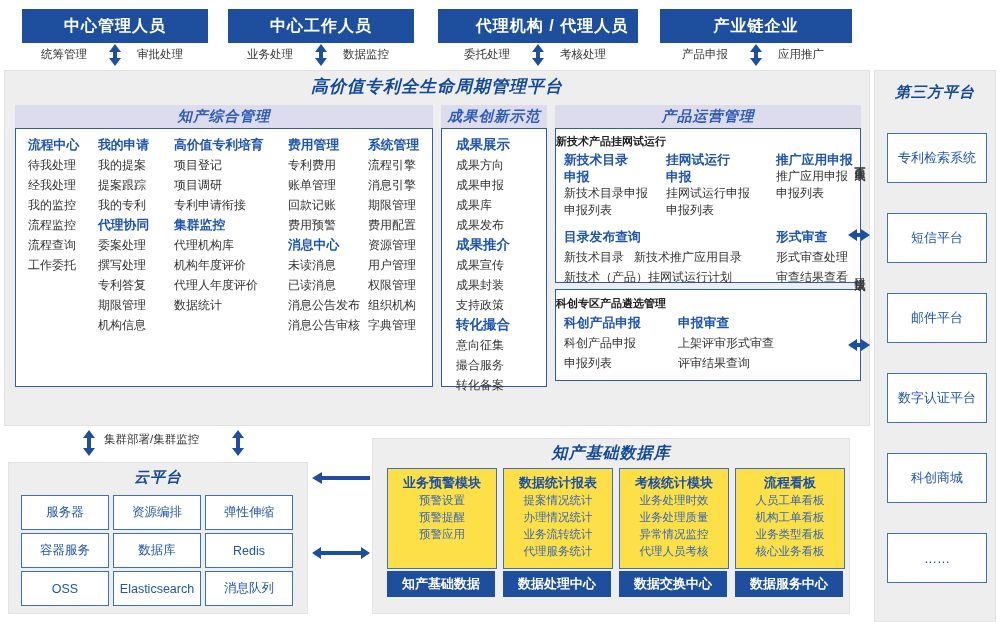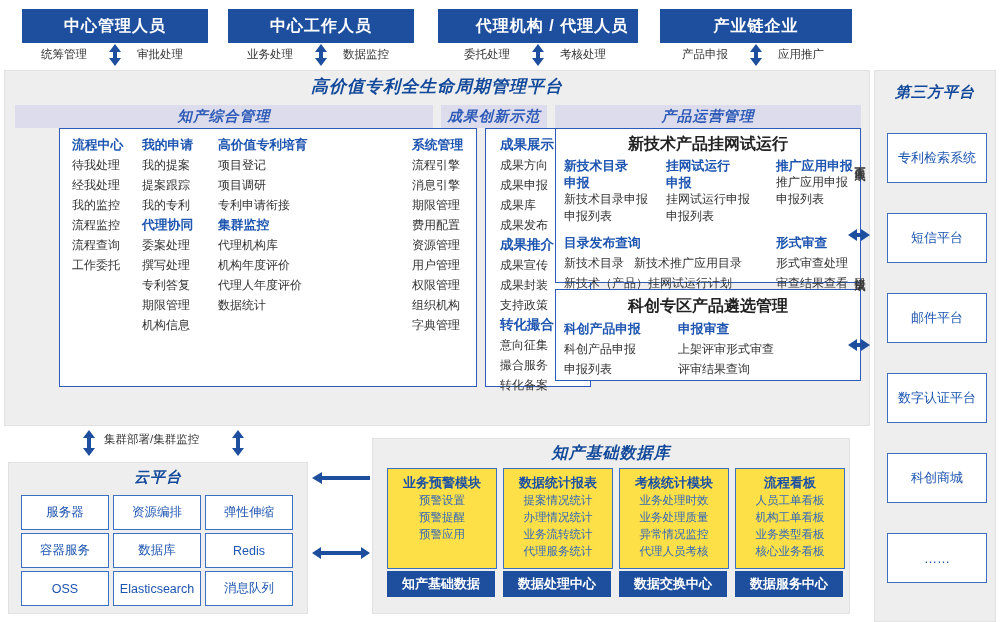--- a/index.html
+++ b/index.html
@@ -39,39 +39,39 @@
     font-style:italic;color:#13499a;letter-spacing:1px;
   }
 
   
   .sec-band{
     background:#dcdcec;color:#2e5bb8;
     font-size:14.5px;font-weight:bold;font-style:italic;
     height:23px;letter-spacing:1px;
   }
   .sec-body{
-    background:#ffffff;border:1.5px solid #2e5bb8;margin-left:44px;
+    background:#ffffff;border:1.5px solid #2e5bb8;
   }
 
   
   .col{position:absolute;top:0;}
   .col-h{
     font-size:12.8px;font-weight:bold;color:#1d55b0;
     white-space:nowrap;line-height:20px;
   }
   .col-i{
     font-size:12px;color:#333333;white-space:nowrap;line-height:20px;
   }
 
   
   .subbox{
     background:#ffffff;border:1.5px solid #2e5bb8;
   }
   .subbox-title{
-    text-align:center;font-size:16px;font-weight:bold;color:#222222;
+    text-align:left;font-size:11px;font-weight:bold;color:#222222;
     white-space:nowrap;
   }
 
   
   .vlabel{
     position:absolute;writing-mode:vertical-rl;text-orientation:upright;
     font-size:11.5px;color:#333333;letter-spacing:1px;white-space:nowrap;
   }
 
   
@@ -197,20 +197,32 @@
           <div class="col" style="left:158px;top:6px;">
             <div class="col-h">高价值专利培育</div>
             <div class="col-i">项目登记</div>
             <div class="col-i">项目调研</div>
             <div class="col-i">专利申请衔接</div>
             <div class="col-h">集群监控</div>
             <div class="col-i">代理机构库</div>
             <div class="col-i">机构年度评价</div>
             <div class="col-i">代理人年度评价</div>
             <div class="col-i">数据统计</div>
+          </div>
+          <div class="col" style="left:272px;top:6px;">
+            <div class="col-h">费用管理</div>
+            <div class="col-i">专利费用</div>
+            <div class="col-i">账单管理</div>
+            <div class="col-i">回款记账</div>
+            <div class="col-i">费用预警</div>
+            <div class="col-h">消息中心</div>
+            <div class="col-i">未读消息</div>
+            <div class="col-i">已读消息</div>
+            <div class="col-i">消息公告发布</div>
+            <div class="col-i">消息公告审核</div>
           </div>
           <div class="col" style="left:352px;top:6px;">
             <div class="col-h">系统管理</div>
             <div class="col-i">流程引擎</div>
             <div class="col-i">消息引擎</div>
             <div class="col-i">期限管理</div>
             <div class="col-i">费用配置</div>
             <div class="col-i">资源管理</div>
             <div class="col-i">用户管理</div>
             <div class="col-i">权限管理</div>

